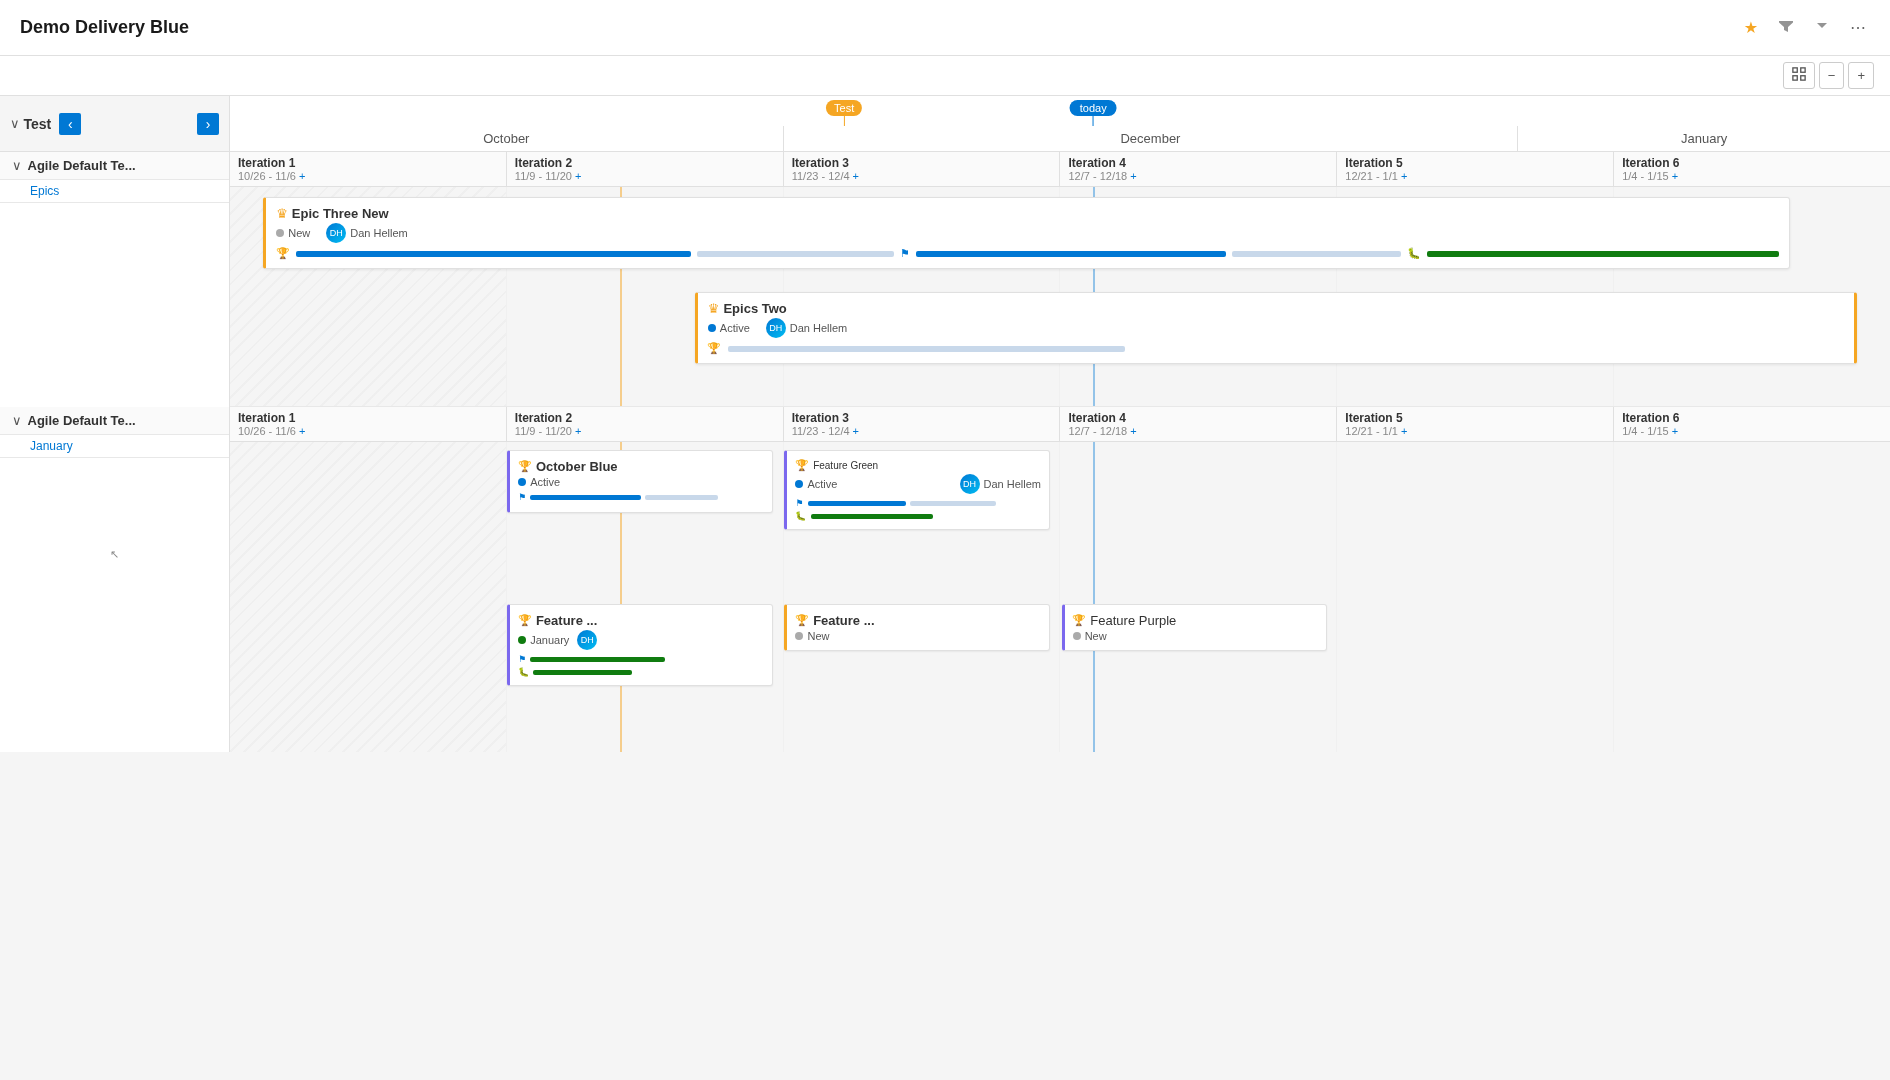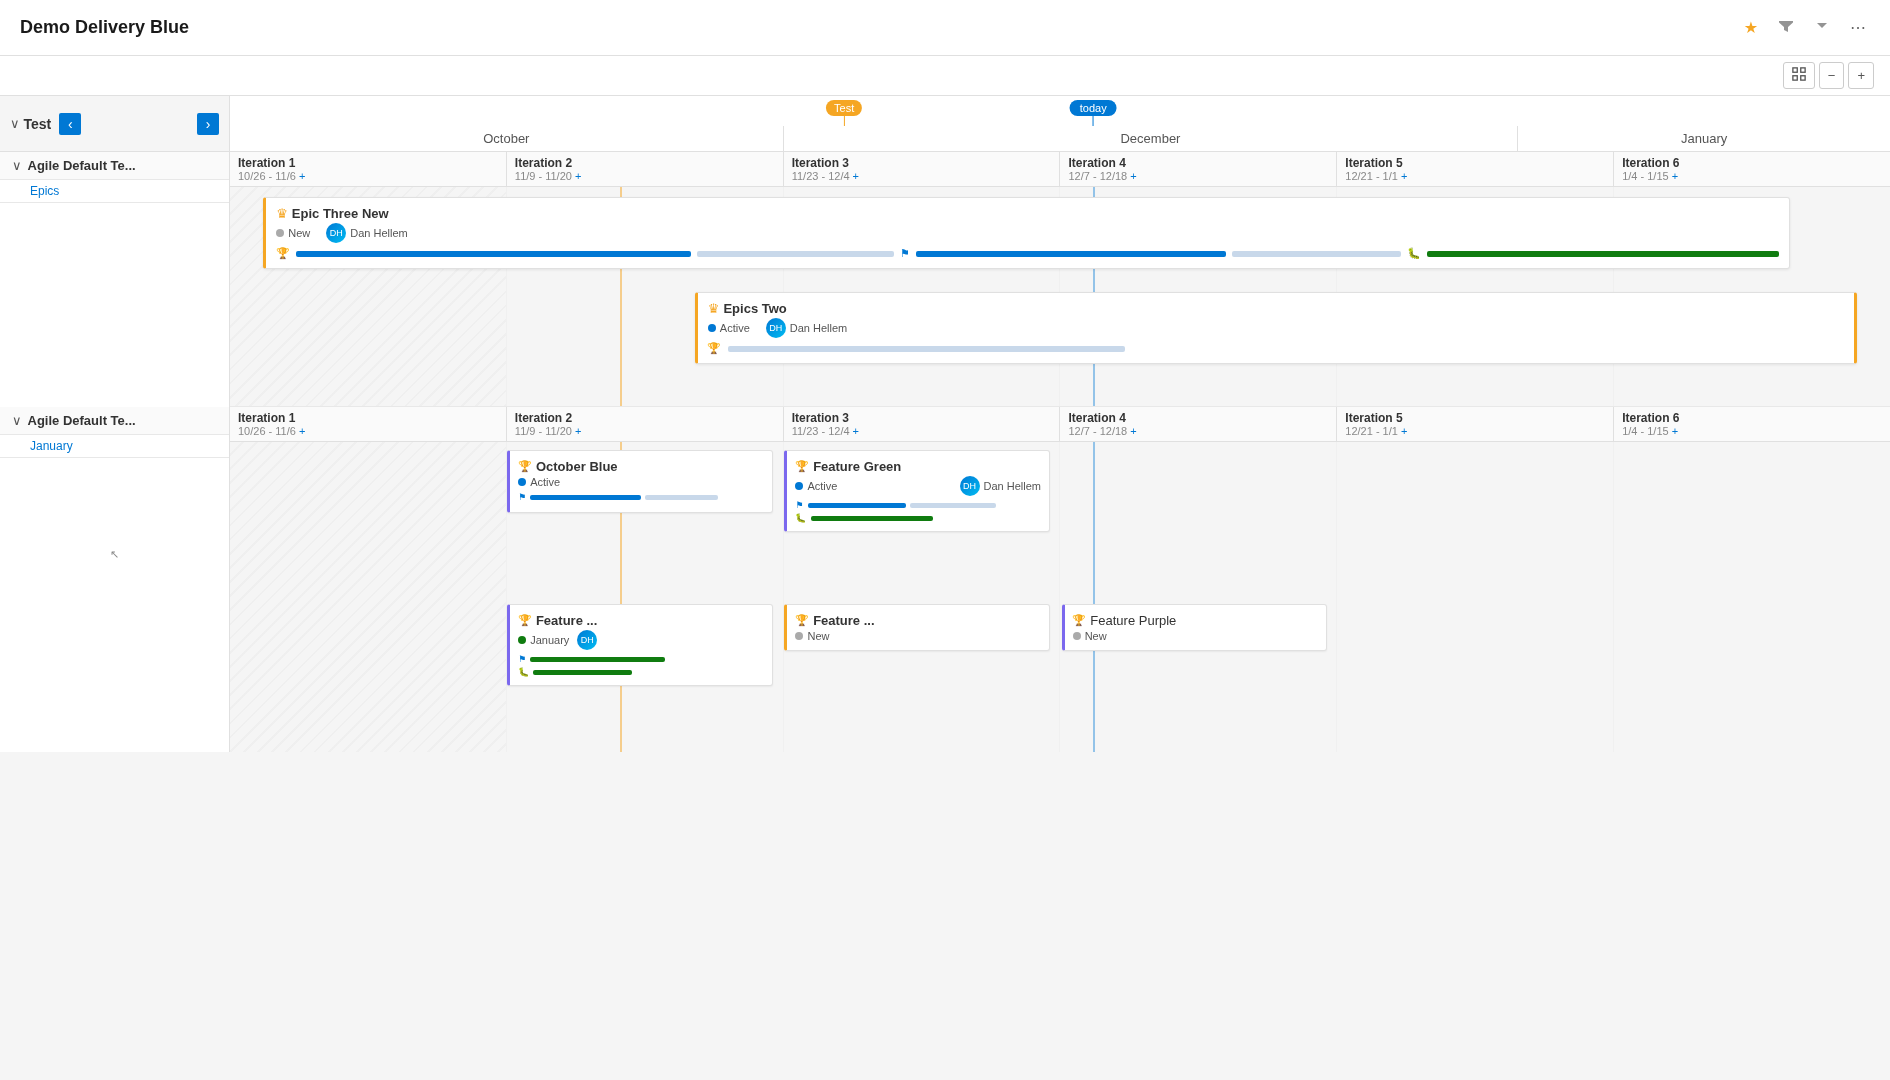--- a/index.html
+++ b/index.html
@@ -268,21 +268,21 @@
                 <div style="display:flex; align-items:center; gap:4px; margin-bottom:2px;">
                   <span style="color:#0078d4; font-size:9px;">⚑</span>
                   <div style="width:45%; height:5px; background:#0078d4; border-radius:2px;"></div>
                   <div style="width:30%; height:5px; background:#c8d8ea; border-radius:2px;"></div>
                 </div>
               </div>
 
               <div style="position:absolute; top:8px; left:33.4%; width:16%; background:#fff; border:1px solid #e0e0e0; border-left:3px solid #7b68ee; border-radius:3px; padding:8px; box-shadow:0 1px 2px rgba(0,0,0,0.06); z-index:5;">
                 <div style="display:flex; align-items:center; margin-bottom:2px;">
                   <span style="color:#7b68ee; font-size:11px; margin-right:4px;">🏆</span>
-                  <span style="font-weight:700; font-size:13px;">Feature Green</span>
+                  <span style="font-weight:400; font-size:10px;">Feature Green</span>
                 </div>
                 <div style="display:flex; align-items:center; justify-content:space-between; margin-bottom:4px;">
                   <div style="display:flex; align-items:center; gap:4px;">
                     <span style="width:8px; height:8px; border-radius:50%; background:#0078d4; display:inline-block;"></span>
                     <span style="font-size:11px; color:#555;">Active</span>
                   </div>
                   <div style="display:flex; align-items:center; gap:4px;">
                     <div style="width:20px; height:20px; border-radius:50%; background:linear-gradient(135deg,#0078d4,#00bcf2); display:flex; align-items:center; justify-content:center; font-size:9px; color:#fff;">DH</div>
                     <span style="font-size:11px; color:#555;">Dan Hellem</span>
                   </div>

